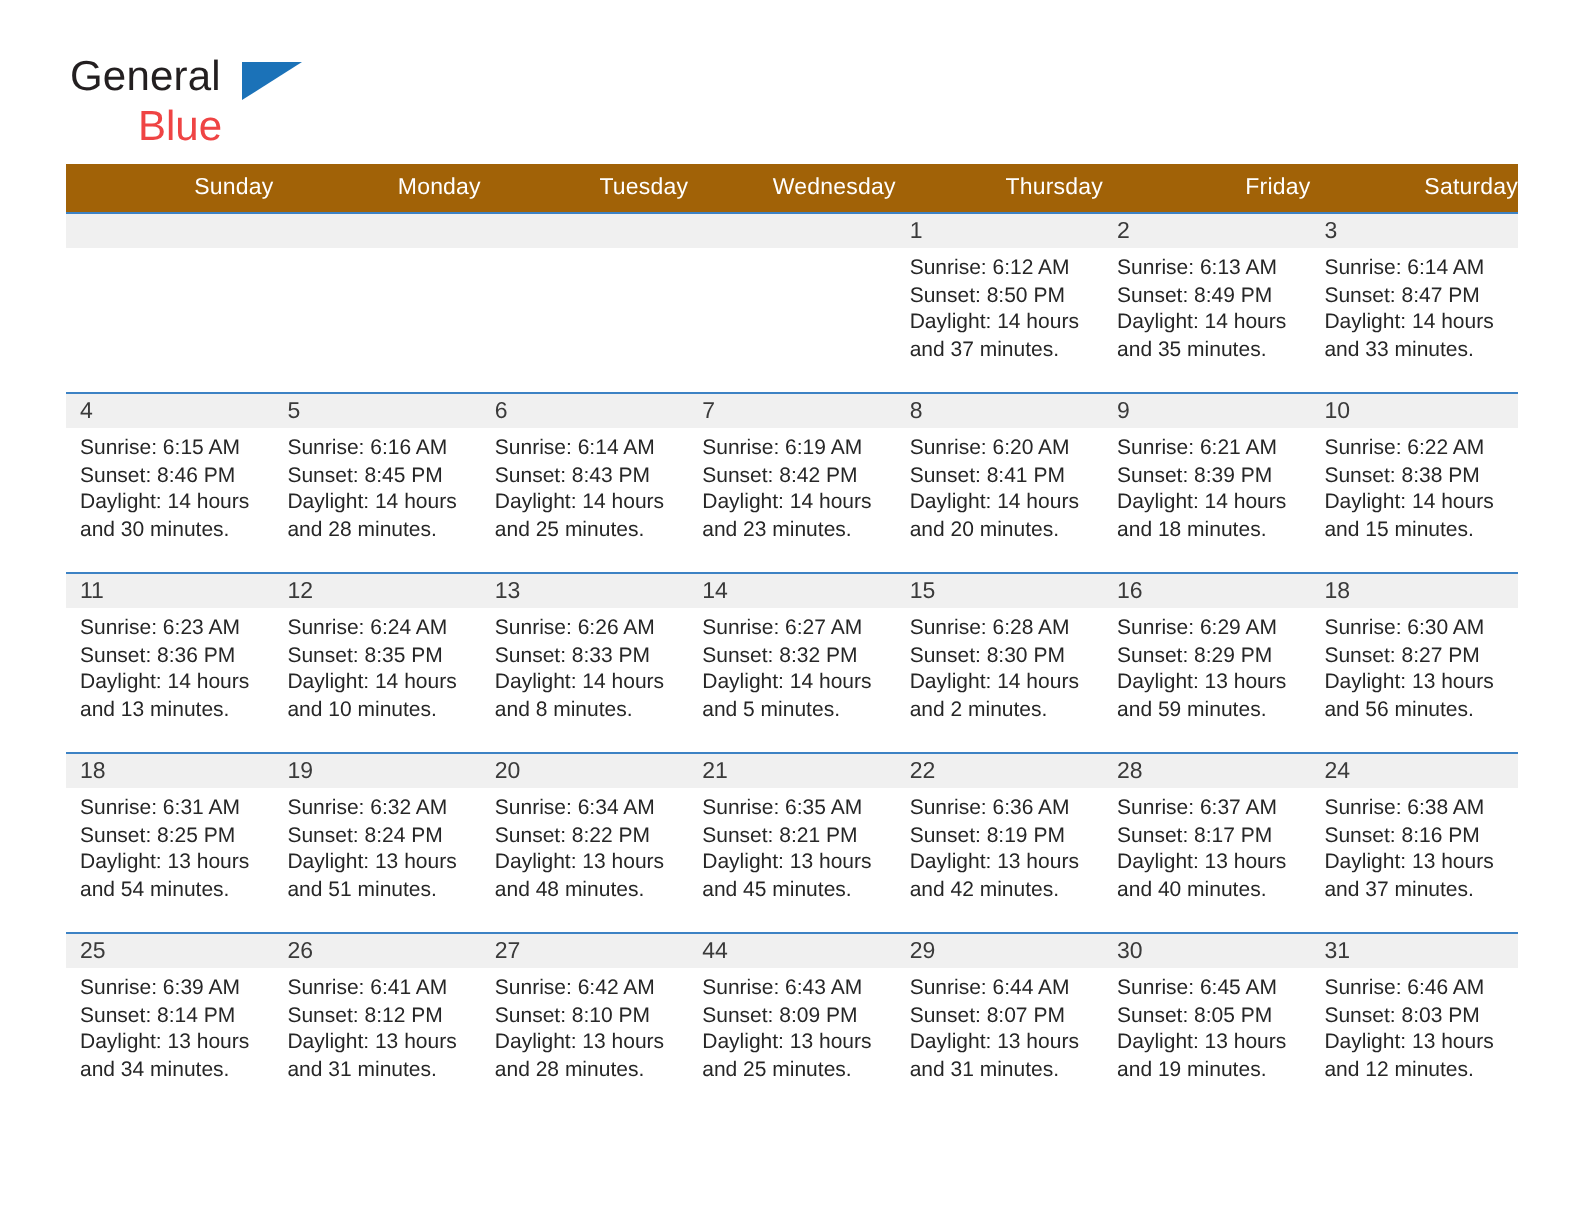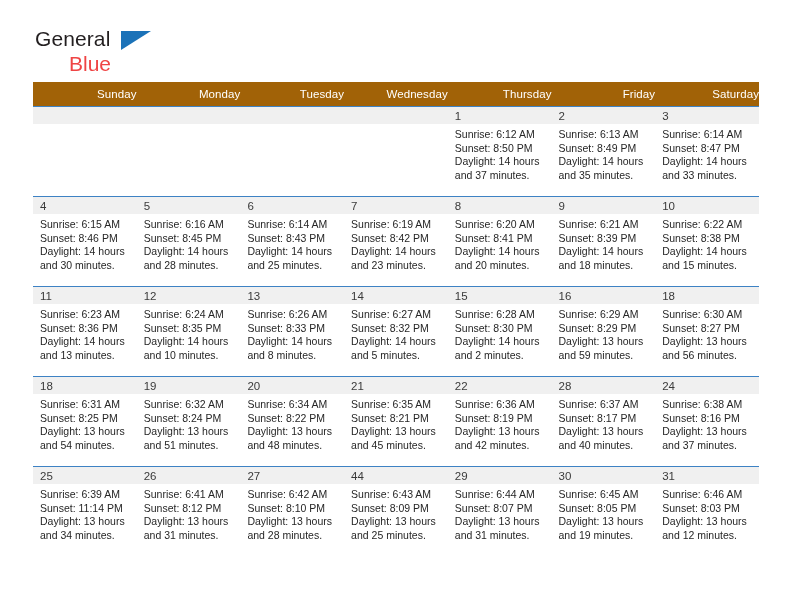--- a/index.html
+++ b/index.html
@@ -412,21 +412,21 @@
               <div>Daylight: 13 hours</div>
               <div>and 37 minutes.</div>
             </div>
           </td>
         </tr>
         <tr>
           <td>
             <div class="daynum-band">25</div>
             <div class="cell-body">
               <div>Sunrise: 6:39 AM</div>
-              <div>Sunset: 11:14 PM</div>
+              <div>Sunset: 8:14 PM</div>
               <div>Daylight: 13 hours</div>
               <div>and 34 minutes.</div>
             </div>
           </td>
           <td>
             <div class="daynum-band">26</div>
             <div class="cell-body">
               <div>Sunrise: 6:41 AM</div>
               <div>Sunset: 8:12 PM</div>
               <div>Daylight: 13 hours</div>

